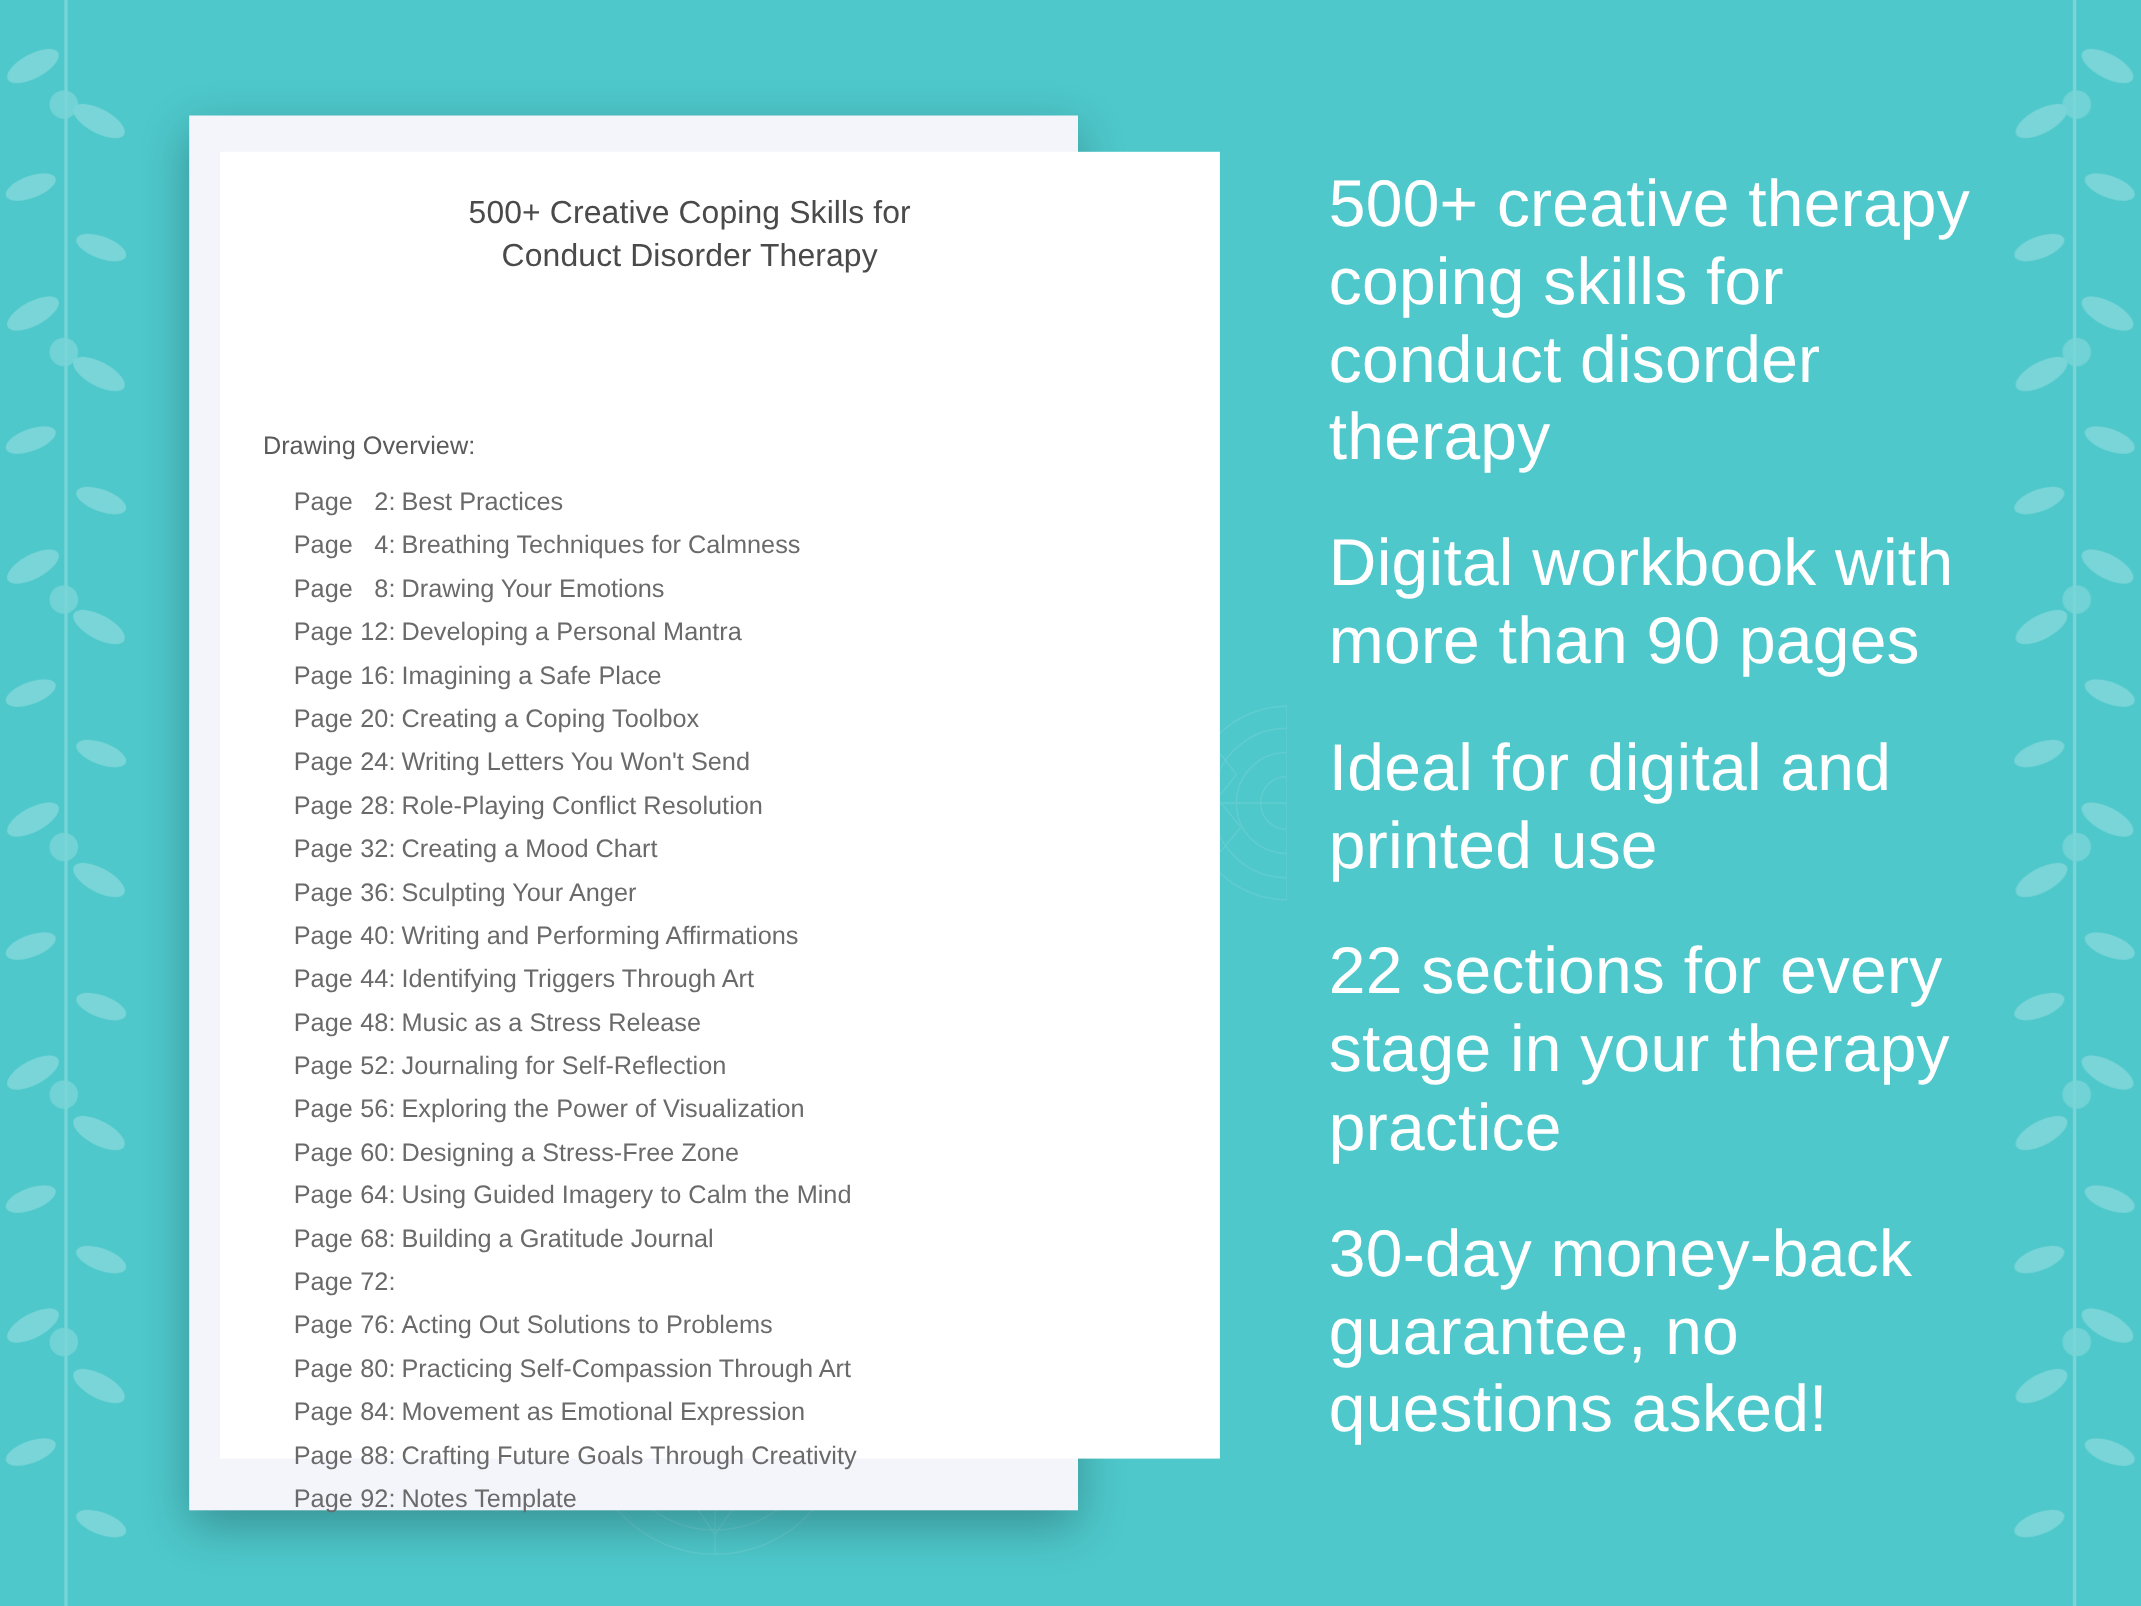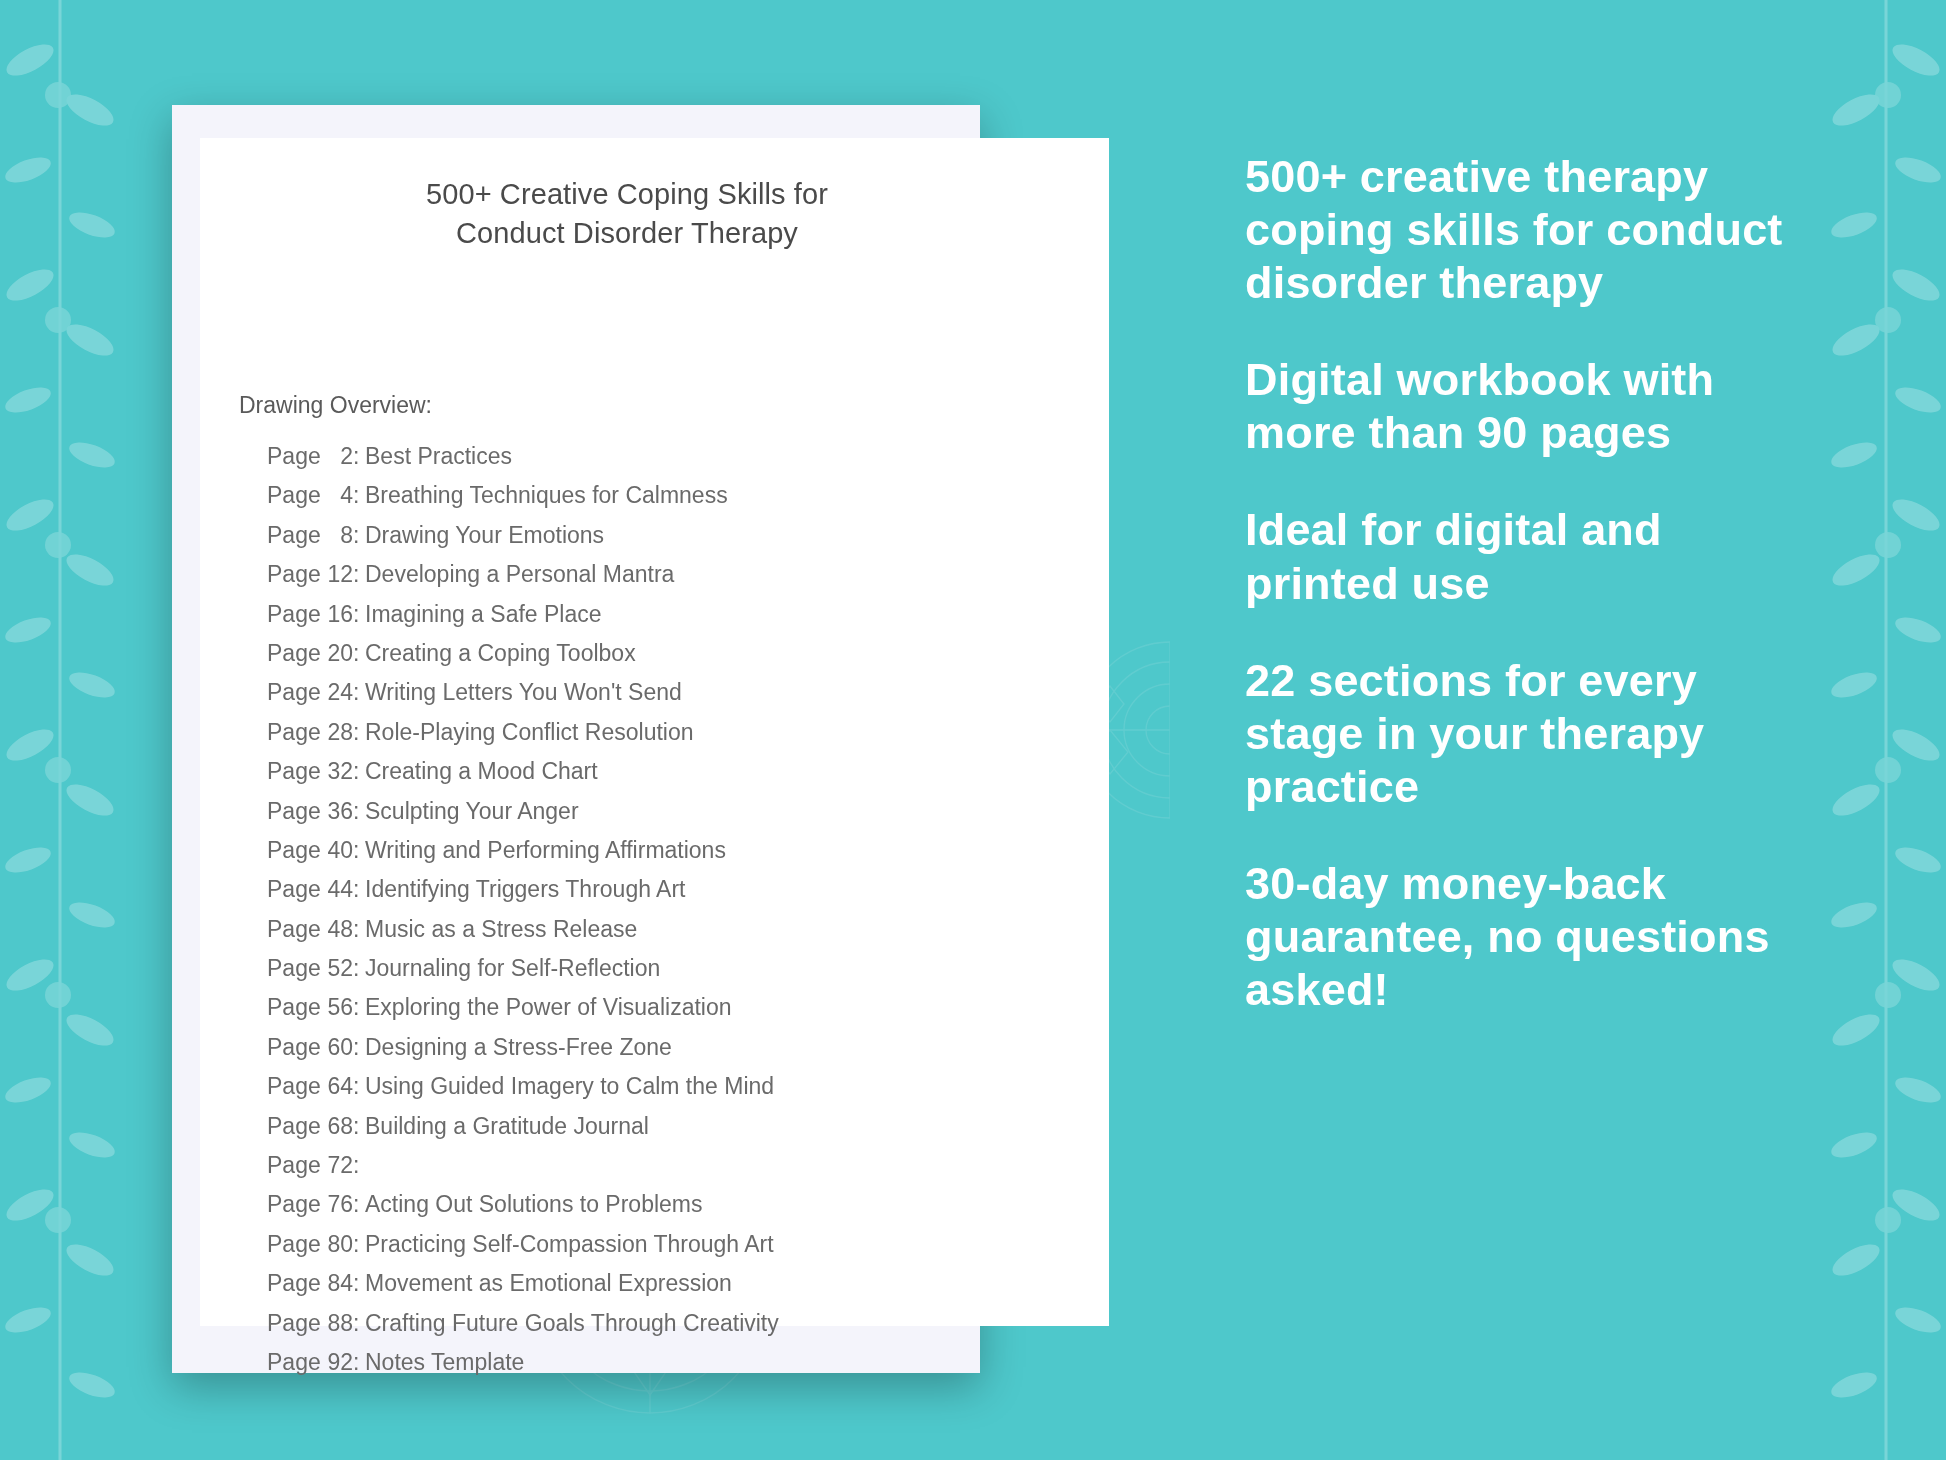--- a/index.html
+++ b/index.html
@@ -106,26 +106,25 @@
 
   
   .copy {
     position: absolute;
     left: 1208px;
     top: 150px;
     width: 600px;
     color: #ffffff;
   }
   .copy-block {
-    font-size: 45px;
+    font-size: 60px;
     line-height: 1.18;
-    font-weight: 700;
+    font-weight: 400;
     letter-spacing: 0.2px;
     margin-bottom: 44px;
-    margin-left: 37px;
   }
   .copy-block:last-child { margin-bottom: 0; }
 </style>
 </head>
 <body>
 
 <div class="floral-band left">
   <svg width="120" height="1460" viewBox="0 0 120 1460" xmlns="http://www.w3.org/2000/svg">
     <g fill="#ffffff" opacity="0.55">
       <path d="M60 0 C60 120 60 240 60 1460" stroke="#ffffff" stroke-width="3" fill="none"></path>

